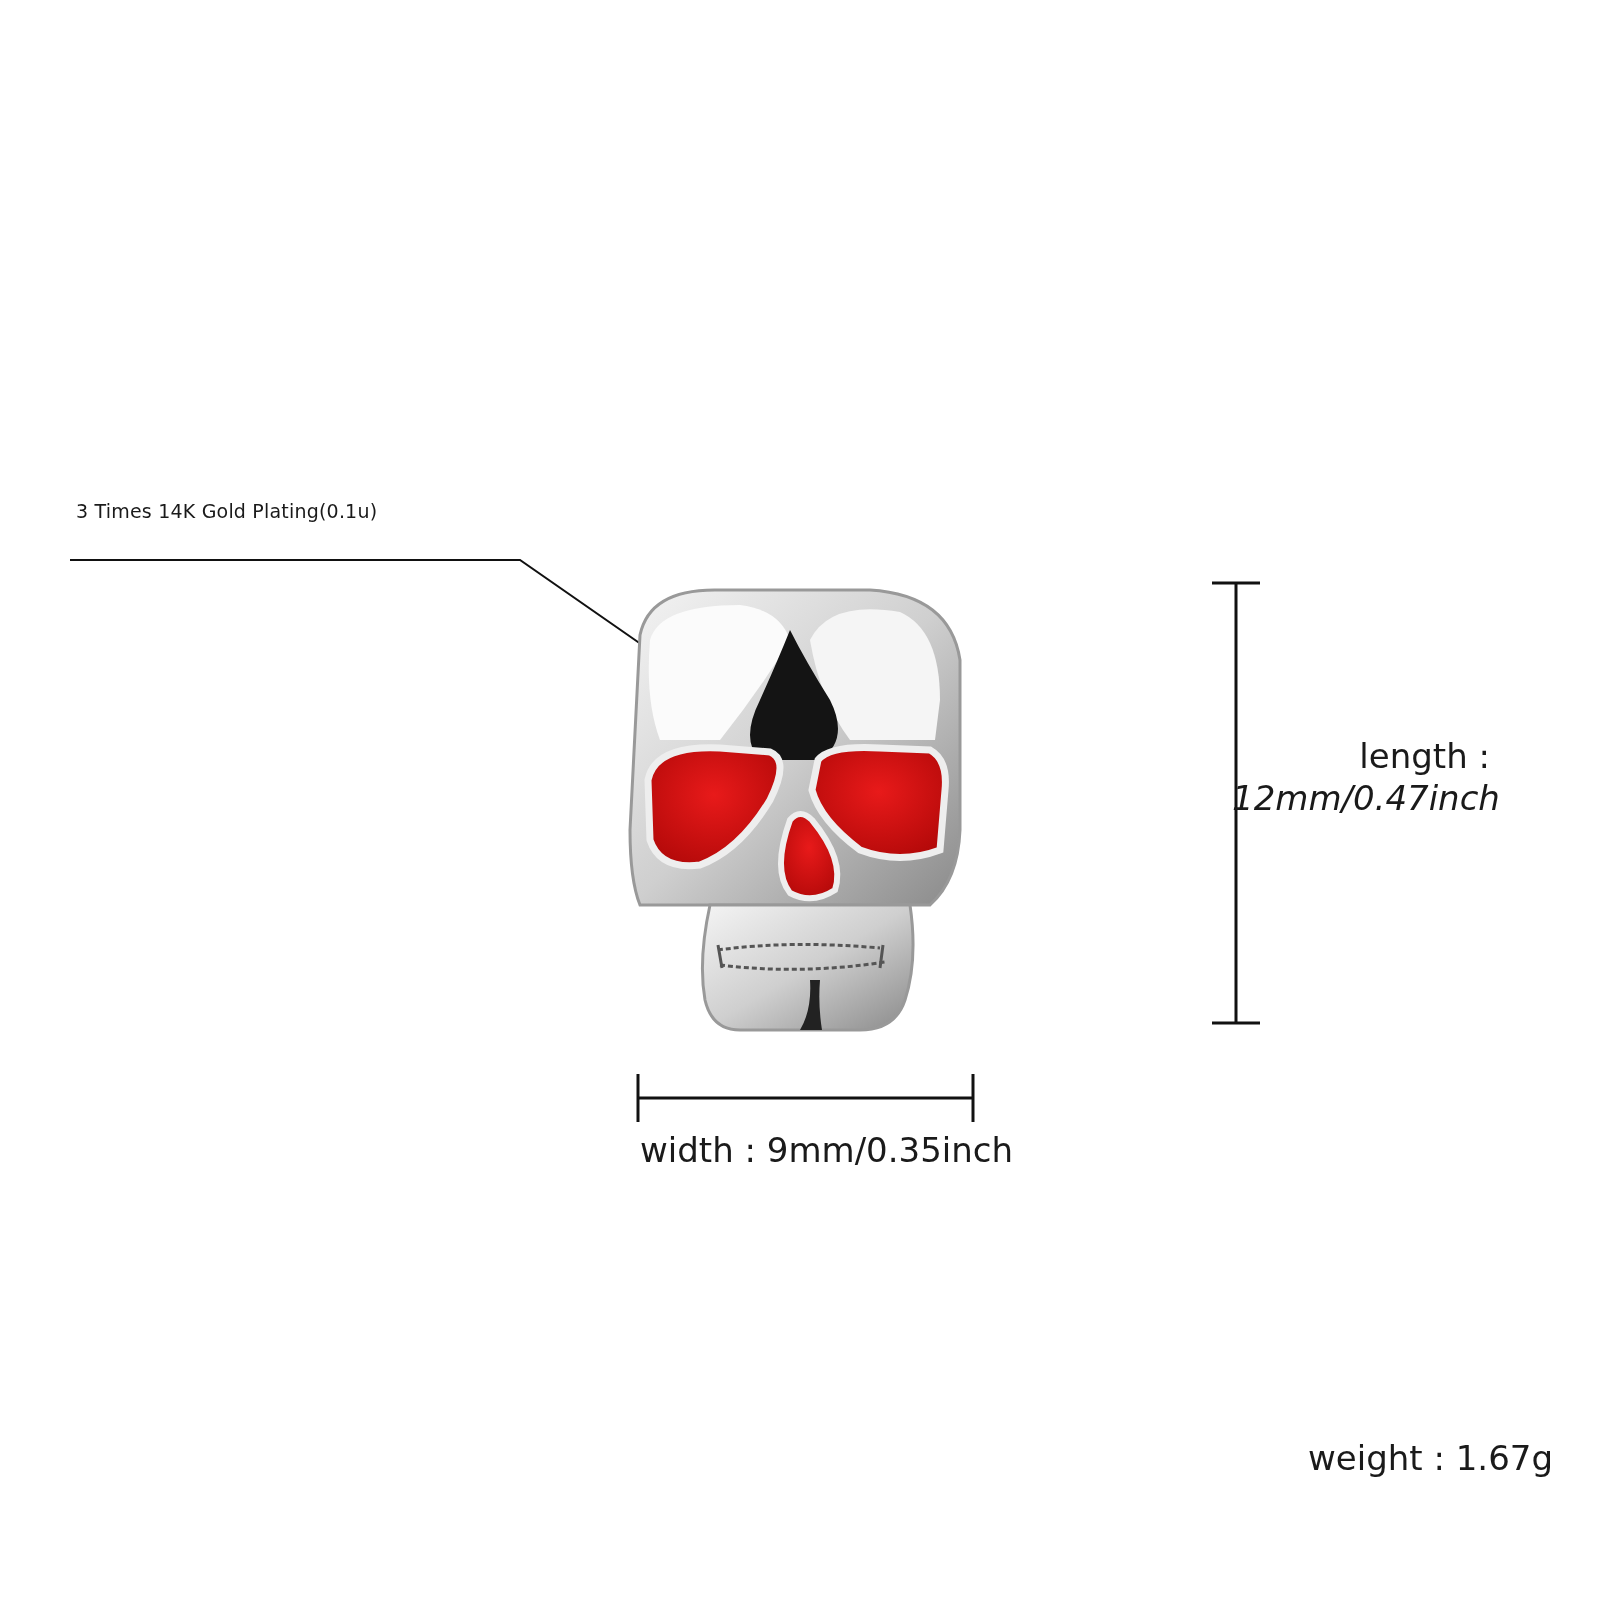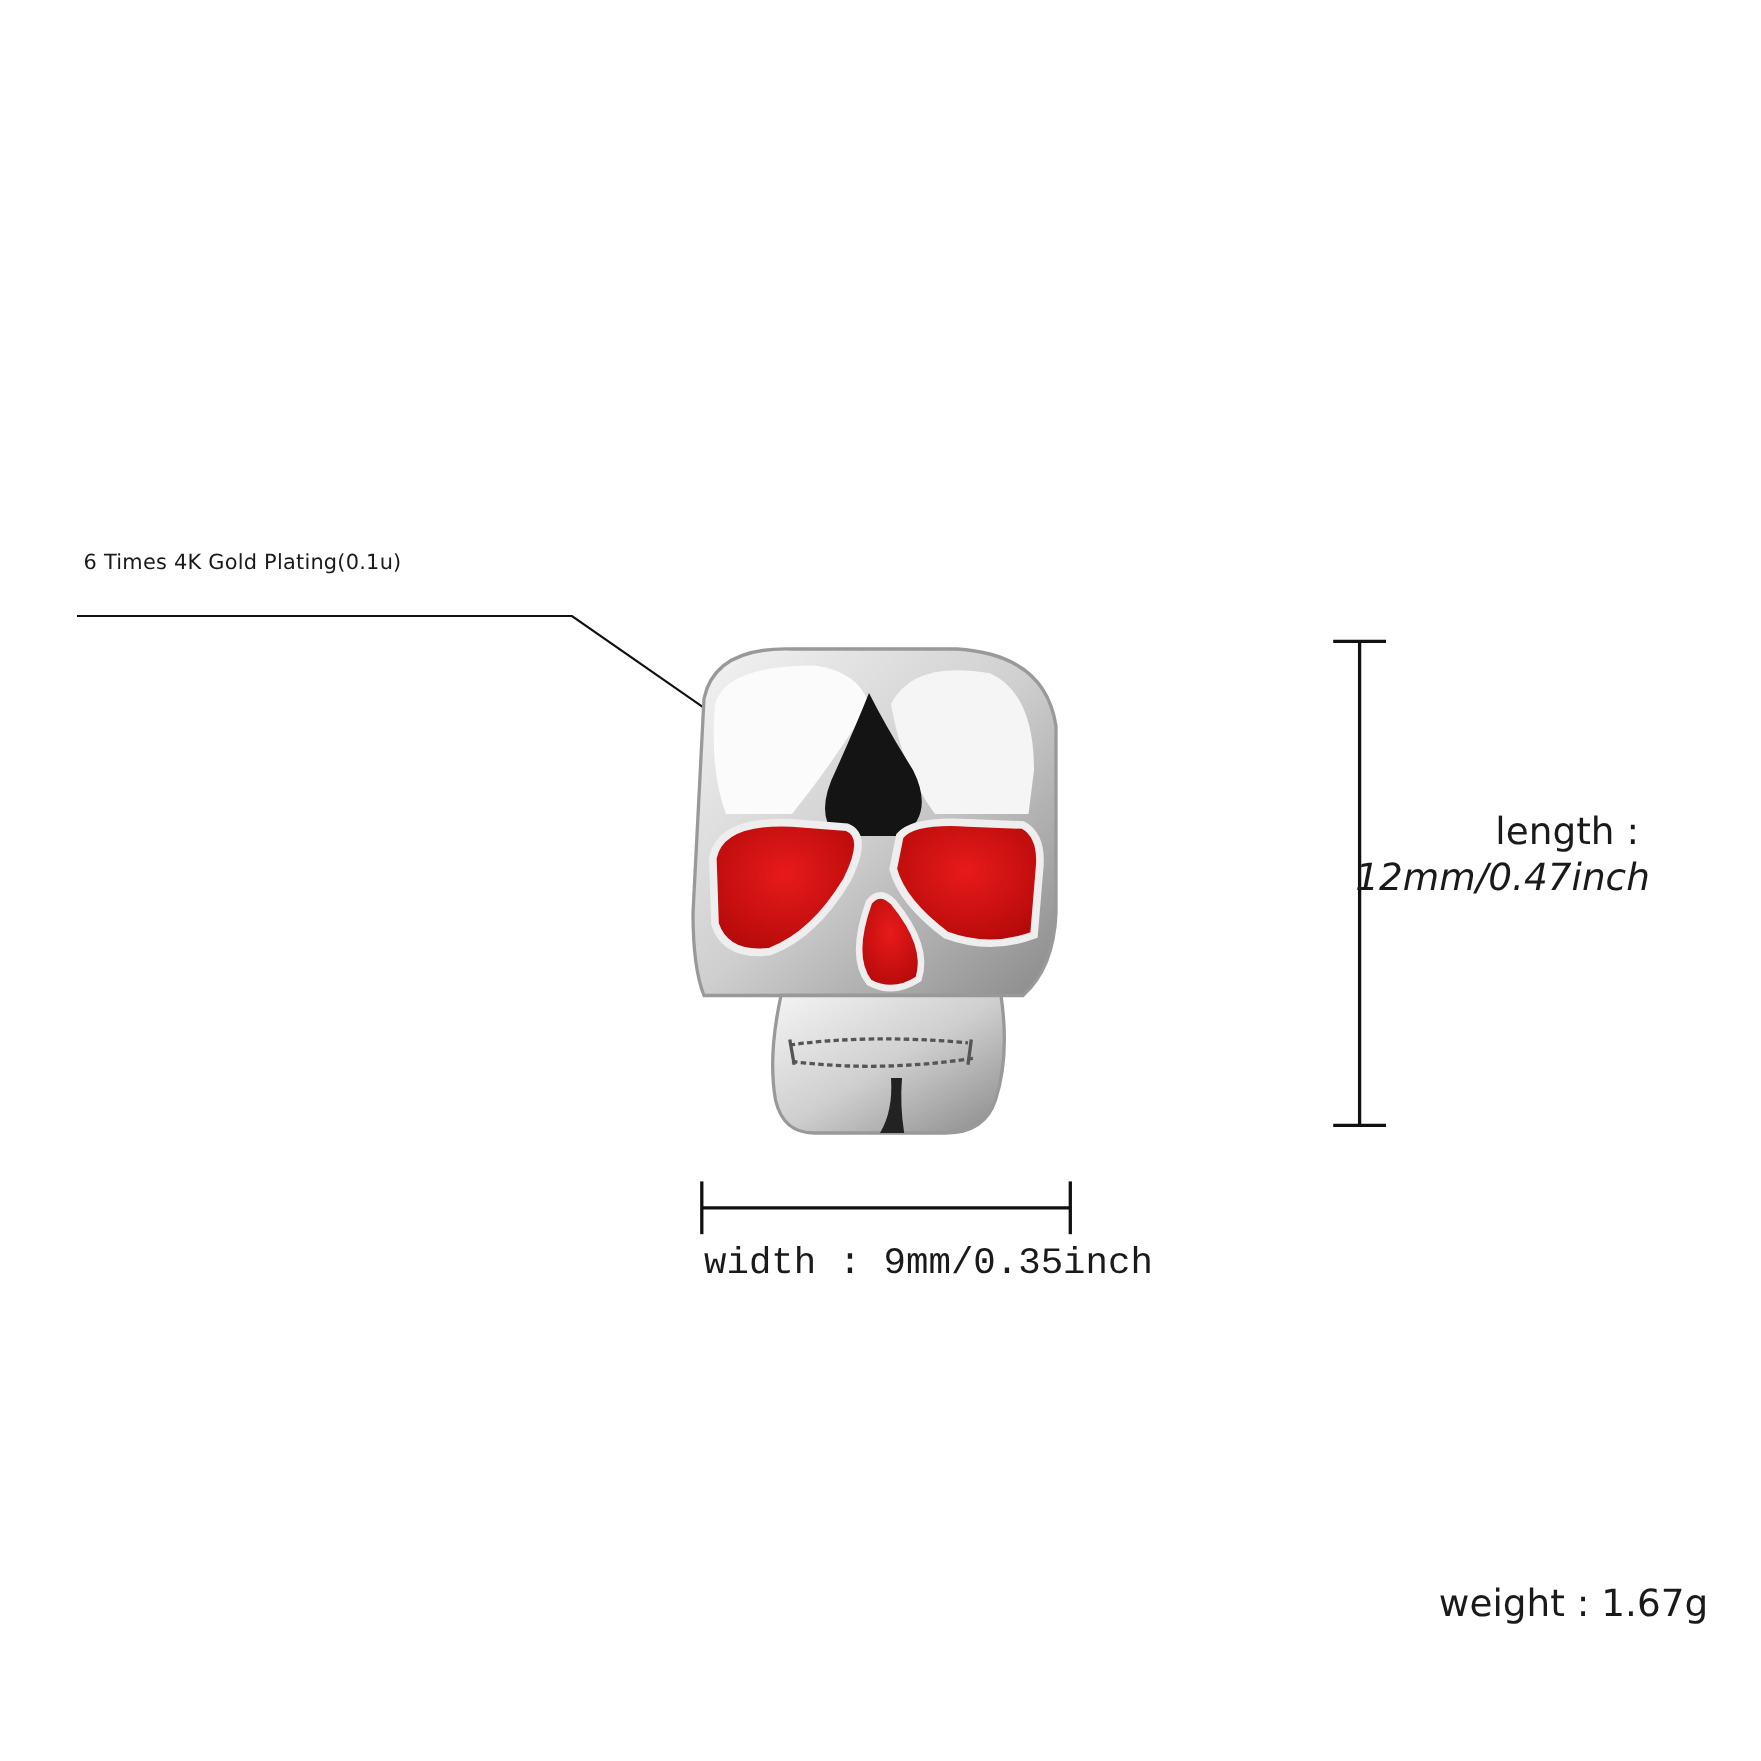--- a/index.html
+++ b/index.html
@@ -2,21 +2,21 @@
 <html><head>
 <meta charset="utf-8">
 <style>
   html, body { margin:0; padding:0; background:#ffffff; }
   body { width:1601px; height:1601px; position:relative; overflow:hidden;
          font-family:"DejaVu Sans", "Liberation Sans", sans-serif; color:#1a1a1a; }
   .abs { position:absolute; }
   .plating-label { left:76px; top:500px; font-size:19px; letter-spacing:0.2px; white-space:nowrap; }
   .length-label { left:1300px; top:735px; font-size:34px; line-height:42px; text-align:right; width:190px; }
   .length-value { left:1232px; top:778px; font-size:34px; white-space:nowrap;font-style:italic; }
-  .width-label { left:640px; top:1130px; font-size:34px; white-space:nowrap;font-family:Liberation Mono, monospace; }
+  .width-label { left:640px; top:1130px; font-size:34px; white-space:nowrap; }
   .weight-label { left:1280px; top:1438px; font-size:34px; white-space:nowrap;margin-left:28px; }
   svg { position:absolute; left:0; top:0; }
 </style>
 </head>
 <body>
 
 <svg width="1601" height="1601" viewBox="0 0 1601 1601">
   <defs>
     <linearGradient id="metal" x1="0" y1="0" x2="1" y2="1">
       <stop offset="0" stop-color="#f4f4f4"></stop>
@@ -60,17 +60,17 @@
     <line x1="1212" y1="1023" x2="1260" y2="1023" stroke="#111" stroke-width="3"></line>
   </g>
 
   <g>
     <line x1="638" y1="1074" x2="638" y2="1122" stroke="#111" stroke-width="3"></line>
     <line x1="638" y1="1098" x2="973" y2="1098" stroke="#111" stroke-width="3"></line>
     <line x1="973" y1="1074" x2="973" y2="1122" stroke="#111" stroke-width="3"></line>
   </g>
 </svg>
 
-<div class="abs plating-label">6 Times  4K  Gold  Plating(0.1u)</div>
+<div class="abs plating-label">3 Times  14K  Gold  Plating(0.1u)</div>
 <div class="abs length-label">length  :</div>
 <div class="abs length-value">12mm/0.47inch</div>
 <div class="abs width-label">width  : 9mm/0.35inch</div>
 <div class="abs weight-label">weight  : 1.67g</div>
 
 </body></html>

